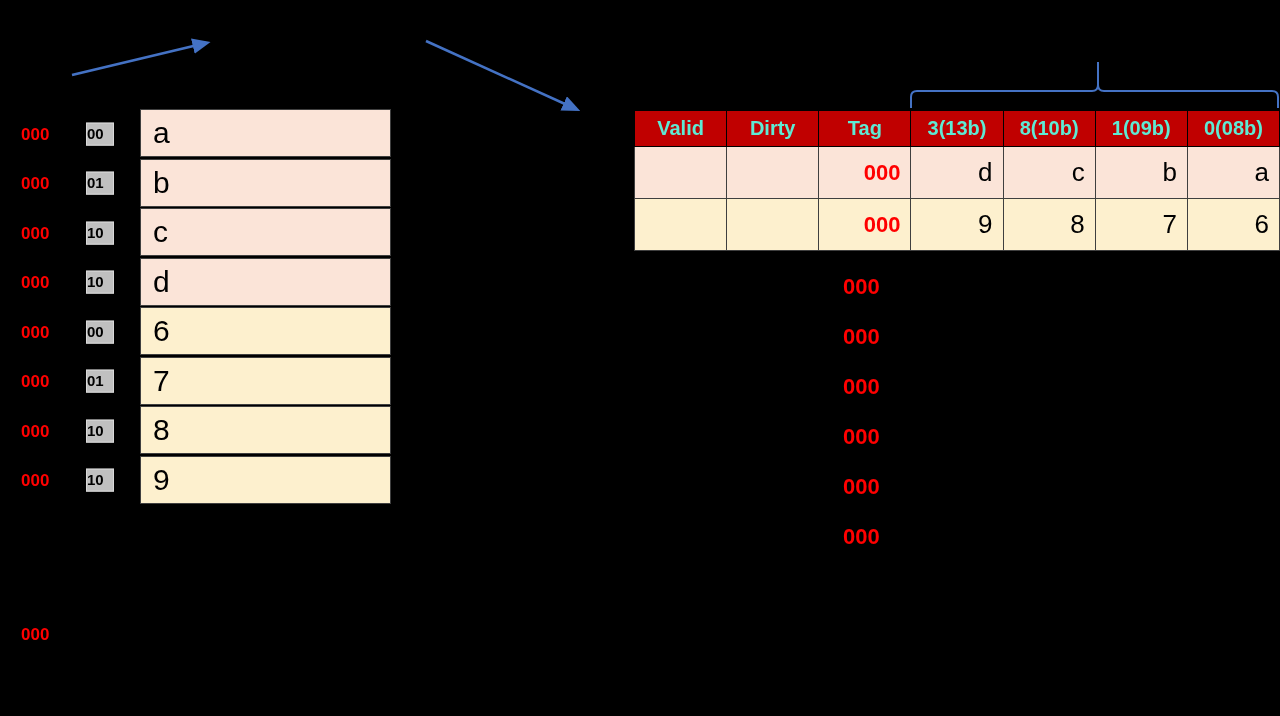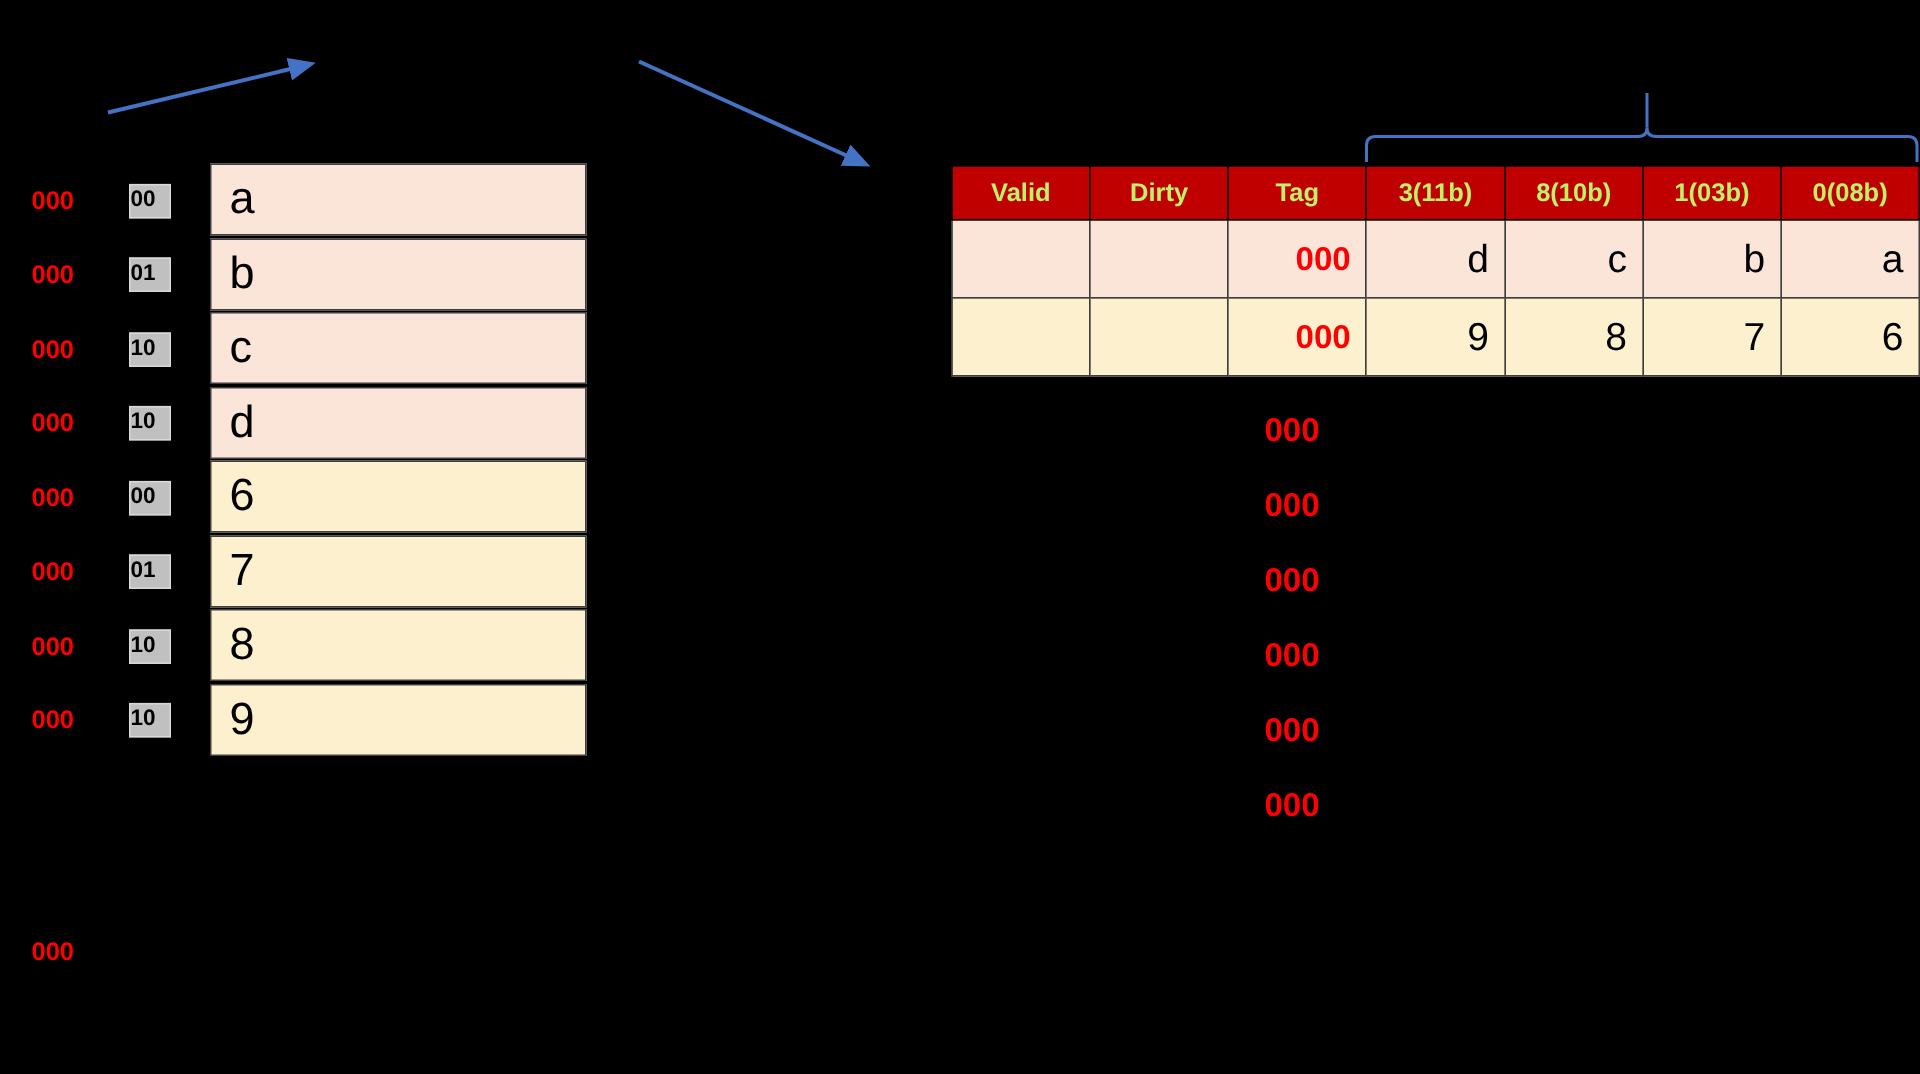--- a/index.html
+++ b/index.html
@@ -68,22 +68,22 @@
 
   
   #cache-table {
     position: absolute; left: 634px; top: 110px;
     border-collapse: collapse;
     table-layout: fixed;
     width: 646px;
   }
   #cache-table th {
     background: #C00000;
-    color: #bef264;
-    font-size: 17px;
+    color: #5eead4;
+    font-size: 20px;
     font-weight: bold;
     height: 36px;
     border: 1px solid #000000;
     padding: 0 6px;
     text-align: center;
     white-space: nowrap;
     box-sizing: border-box;
   }
   #cache-table td {
     height: 52px;
@@ -167,23 +167,23 @@
     </div>
 
   <div id="stray-addr">000</div>
 
   <table id="cache-table">
     <thead>
       <tr>
         <th>Valid</th>
         <th>Dirty</th>
         <th>Tag</th>
-        <th>3(11b)</th>
+        <th>3(13b)</th>
         <th>8(10b)</th>
-        <th>1(03b)</th>
+        <th>1(09b)</th>
         <th>0(08b)</th>
       </tr>
     </thead>
     <tbody id="cache-body">
         <tr class="row-peach">
           <td></td>
           <td></td>
           <td class="tag-cell">000</td>
           <td>d</td>
           <td>c</td>

